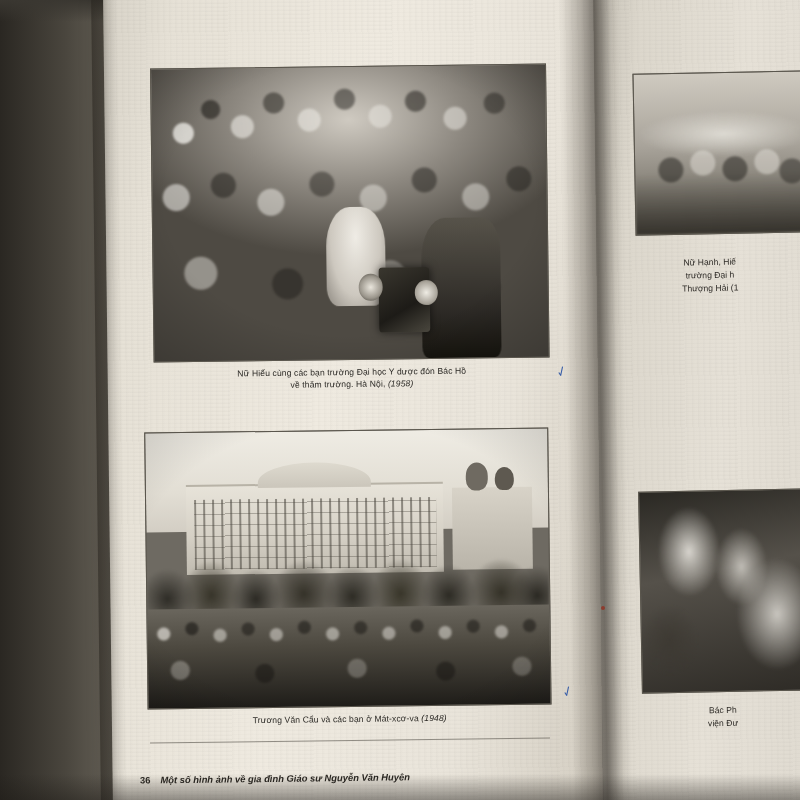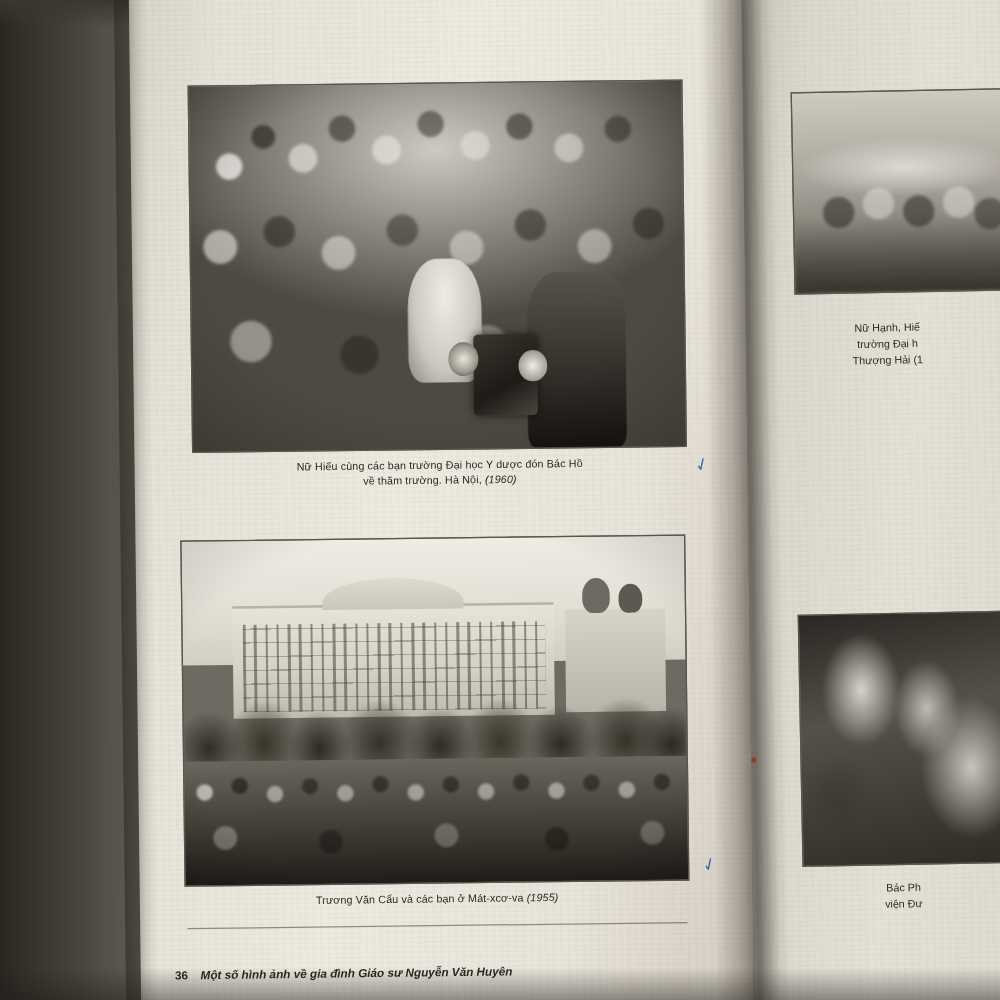--- a/index.html
+++ b/index.html
@@ -440,40 +440,40 @@
       <div class="crowd-bg"></div>
       <div class="crowd-tex"></div>
       <div class="crowd-white-shirt"></div>
       <div class="crowd-dark-figure"></div>
       <div class="crowd-camera"></div>
       <div class="crowd-vignette"></div>
     </div>
     <div class="caption">
       <span>Nữ Hiếu cùng các bạn trường Đại học Y dược đón Bác Hồ</span><br>
       <span>về thăm trường. Hà Nội,</span>
-      <i>(1960)</i>
+      <i>(1958)</i>
     </div>
   </div>
 
   <div class="photo-block" id="photo-moscow">
     <div class="photo">
       <div class="moscow-sky"></div>
       <div class="moscow-building">
         <div class="moscow-windows"></div>
       </div>
       <div class="moscow-church"></div>
       <div class="moscow-trees"></div>
       <div class="moscow-group">
         <div class="moscow-group-tex"></div>
       </div>
       <div class="moscow-vignette"></div>
     </div>
     <div class="caption">
       <span>Trương Văn Cẩu và các bạn ở Mát-xcơ-va</span>
-      <i>(1955)</i>
+      <i>(1948)</i>
     </div>
   </div>
 
   <div class="photo-block" id="photo-right-top">
     <div class="photo">
       <div class="rt-bg"></div>
       <div class="rt-tex"></div>
     </div>
   </div>
 

